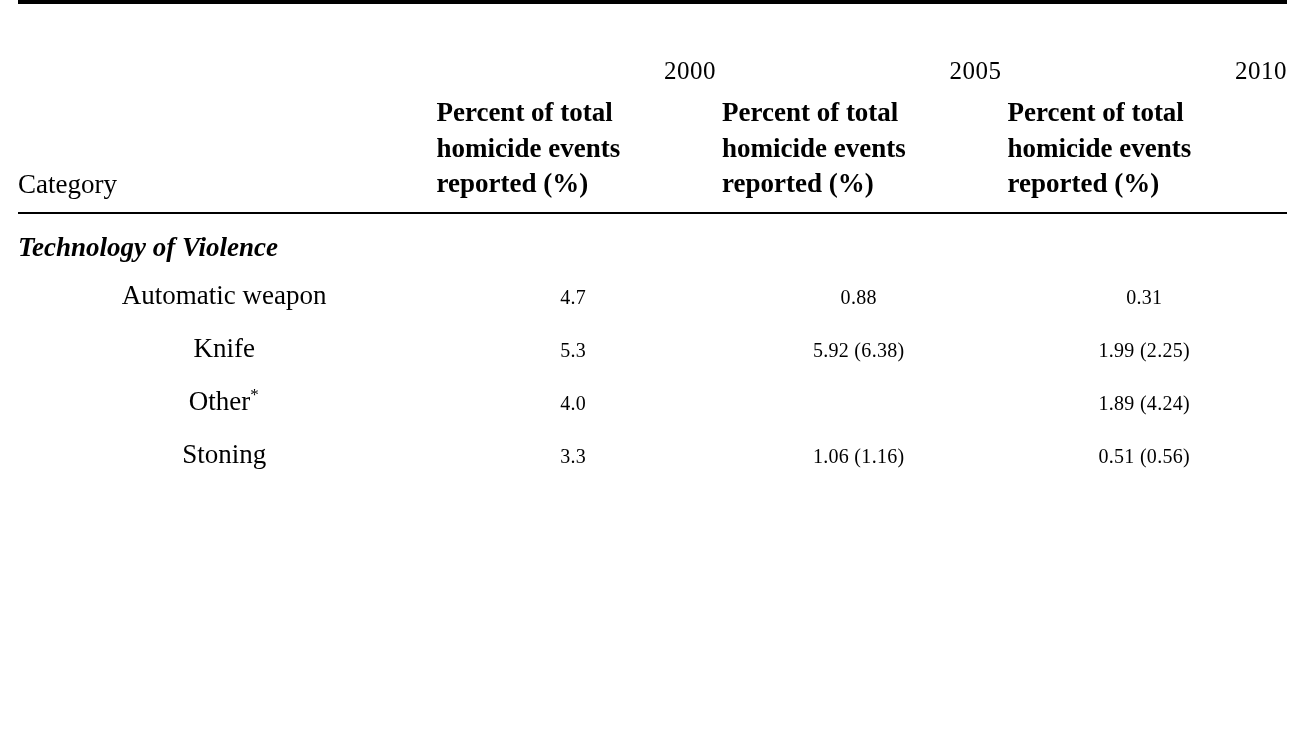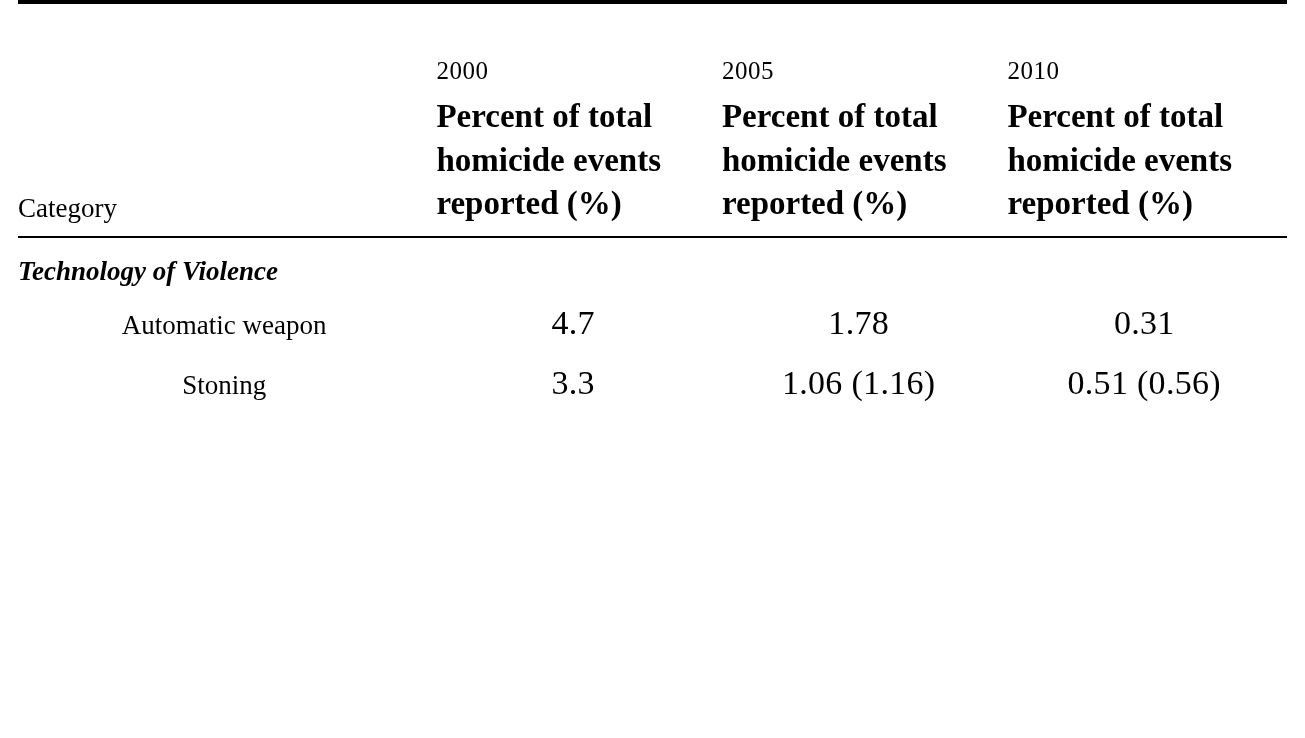--- a/index.html
+++ b/index.html
@@ -40,23 +40,24 @@
     vertical-align: bottom;
     padding: 0 0 6px 0;
   }
   .year {
     font-size: 25px;
     letter-spacing: 0.5px;
     padding-top: 16px;
     padding-bottom: 10px;
     font-family: "Liberation Serif", serif;
     font-variant-numeric: oldstyle-nums;
+    text-align: right;
   }
   .head-desc {
-    font-size: 33px;
+    font-size: 27px;
     font-weight: bold;
     line-height: 1.32;
     padding-bottom: 4px;
   }
   .cat-head {
     font-size: 27px;
     padding-bottom: 6px;
   }
   thead .head-cell-inner {
     padding-left: 6px;
@@ -68,21 +69,21 @@
     vertical-align: baseline;
     margin-top: 44px;
   }
   td.cat {
     text-align: center;
     white-space: nowrap;
     font-family: Liberation Serif, serif;
   }
   td.num {
     text-align: center;
-    font-size: 34px;
+    font-size: 20px;
     letter-spacing: 0.3px;
   }
   tr.section-row td {
     font-style: italic;
     font-weight: bold;
     font-size: 27px;
     padding-top: 18px;
     padding-bottom: 6px;
   }
   sup.fn {
@@ -133,22 +134,34 @@
         <td colspan="4" style="padding:0;height:0;"></td>
       </tr>
     </thead>
     <tbody>
       <tr class="section-row">
         <td colspan="4">Technology of Violence</td>
       </tr>
       <tr>
         <td class="cat"><span>Automatic weapon</span></td>
         <td class="num">4.7</td>
-        <td class="num">1.78</td>
+        <td class="num">0.88</td>
         <td class="num">0.31</td>
+      </tr>
+      <tr>
+        <td class="cat"><span>Knife</span></td>
+        <td class="num">5.3</td>
+        <td class="num">5.92 (6.38)</td>
+        <td class="num">1.99 (2.25)</td>
+      </tr>
+      <tr>
+        <td class="cat"><span>Other</span><sup class="fn">*</sup></td>
+        <td class="num">4.0</td>
+        <td class="num"></td>
+        <td class="num">1.89 (4.24)</td>
       </tr>
       <tr>
         <td class="cat"><span>Stoning</span></td>
         <td class="num">3.3</td>
         <td class="num">1.06 (1.16)</td>
         <td class="num">0.51 (0.56)</td>
       </tr>
     </tbody>
   </table>
 </div>

